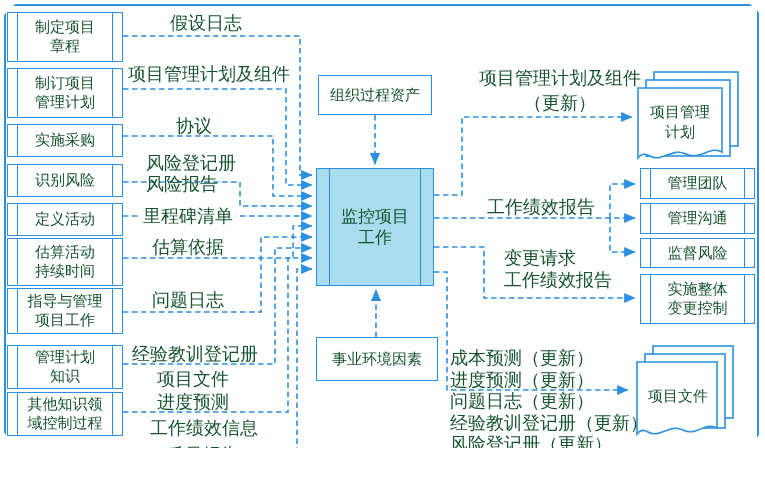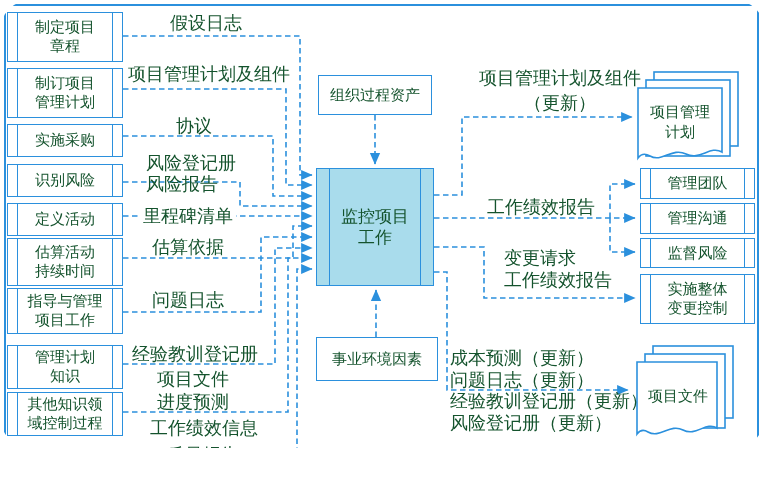--- a/index.html
+++ b/index.html
@@ -111,20 +111,21 @@
   <div class="lbl" style="left:167px;top:443px">质量报告</div>
 
   <div class="lbl ctr" style="left:470px;top:66px;width:180px">项目管理计划及组件
 （更新）</div>
   <div class="lbl" style="left:487px;top:195px">工作绩效报告</div>
   <div class="lbl" style="left:504px;top:246px">变更请求</div>
   <div class="lbl" style="left:504px;top:268px">工作绩效报告</div>
 
   <div class="updates">
     <div>成本预测（更新）</div>
+    <div>进度预测（更新）</div>
     <div>问题日志（更新）</div>
     <div>经验教训登记册（更新）</div>
     <div>风险登记册（更新）</div>
   </div>
 
   <div class="doclbl" style="left:639px;top:102px;width:82px">项目管理
 计划</div>
   <div class="doclbl" style="left:639px;top:386px;width:78px">项目文件</div>
 </div>
 

